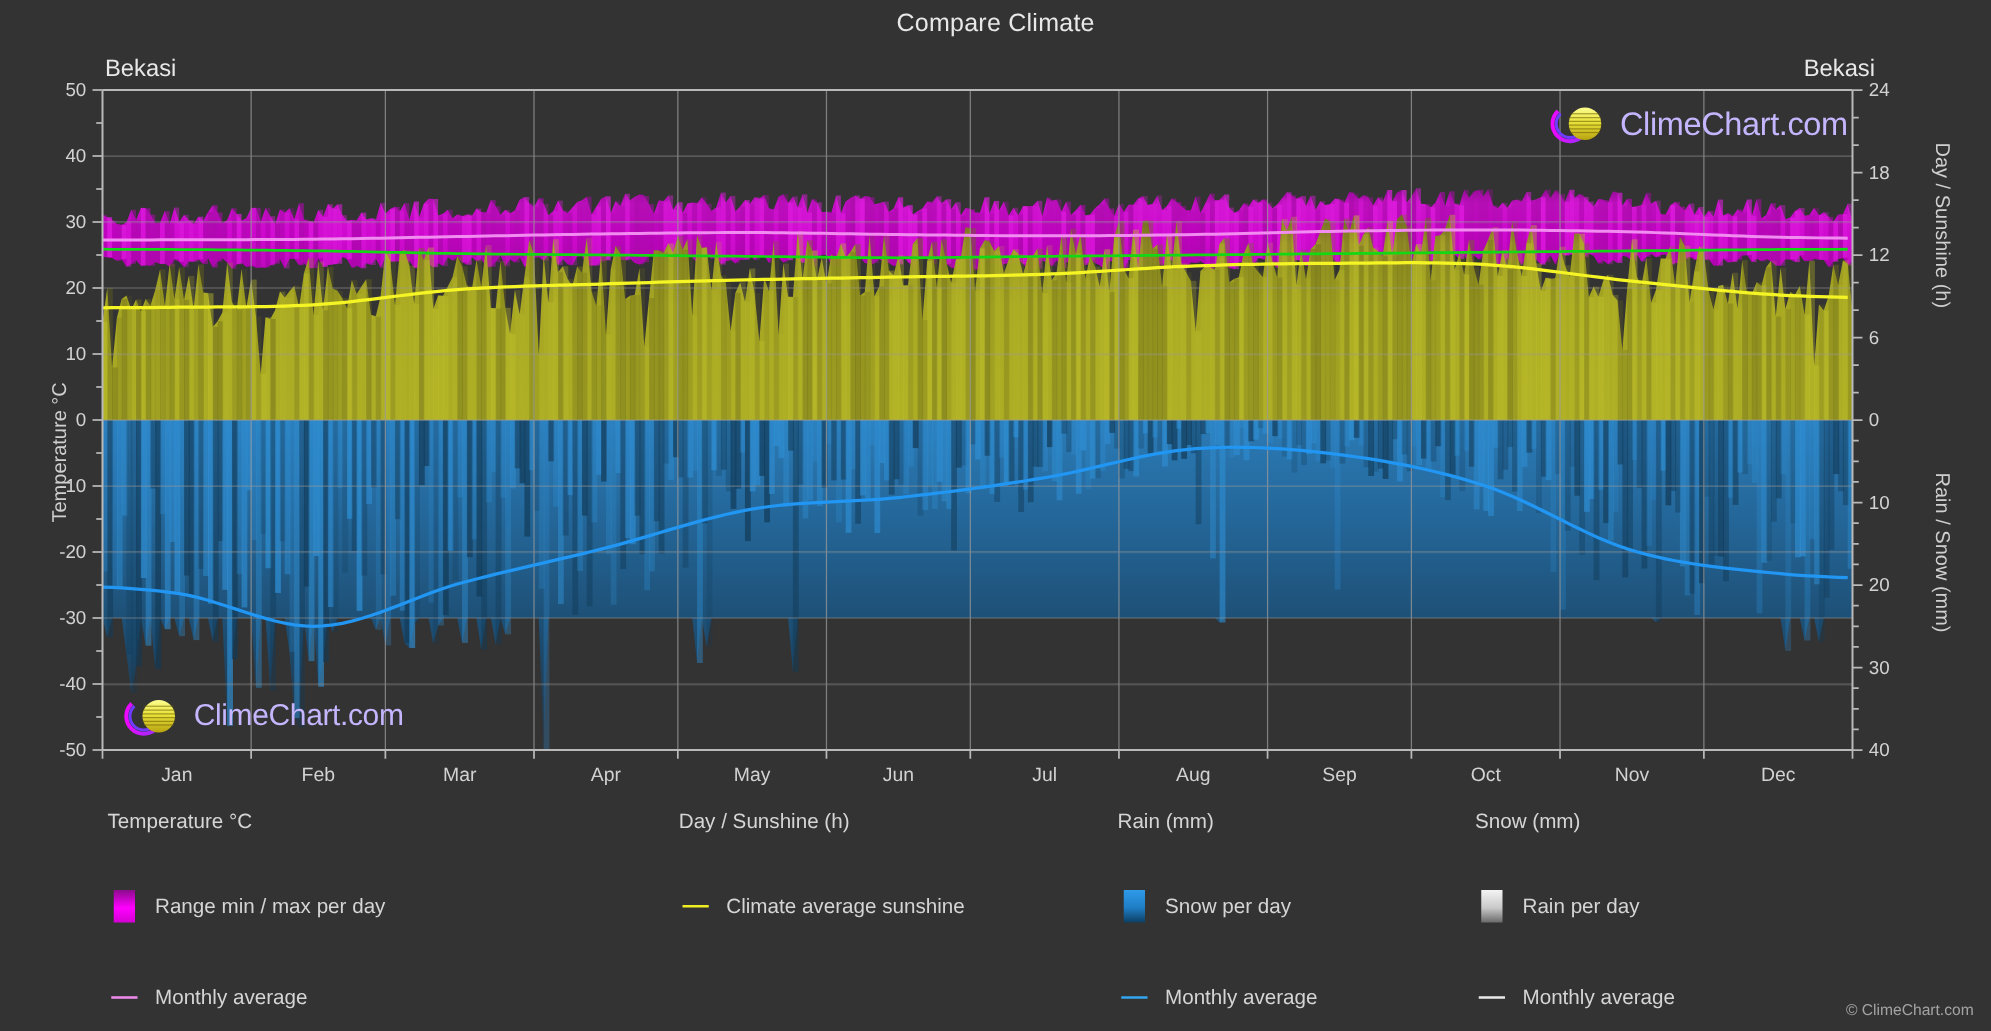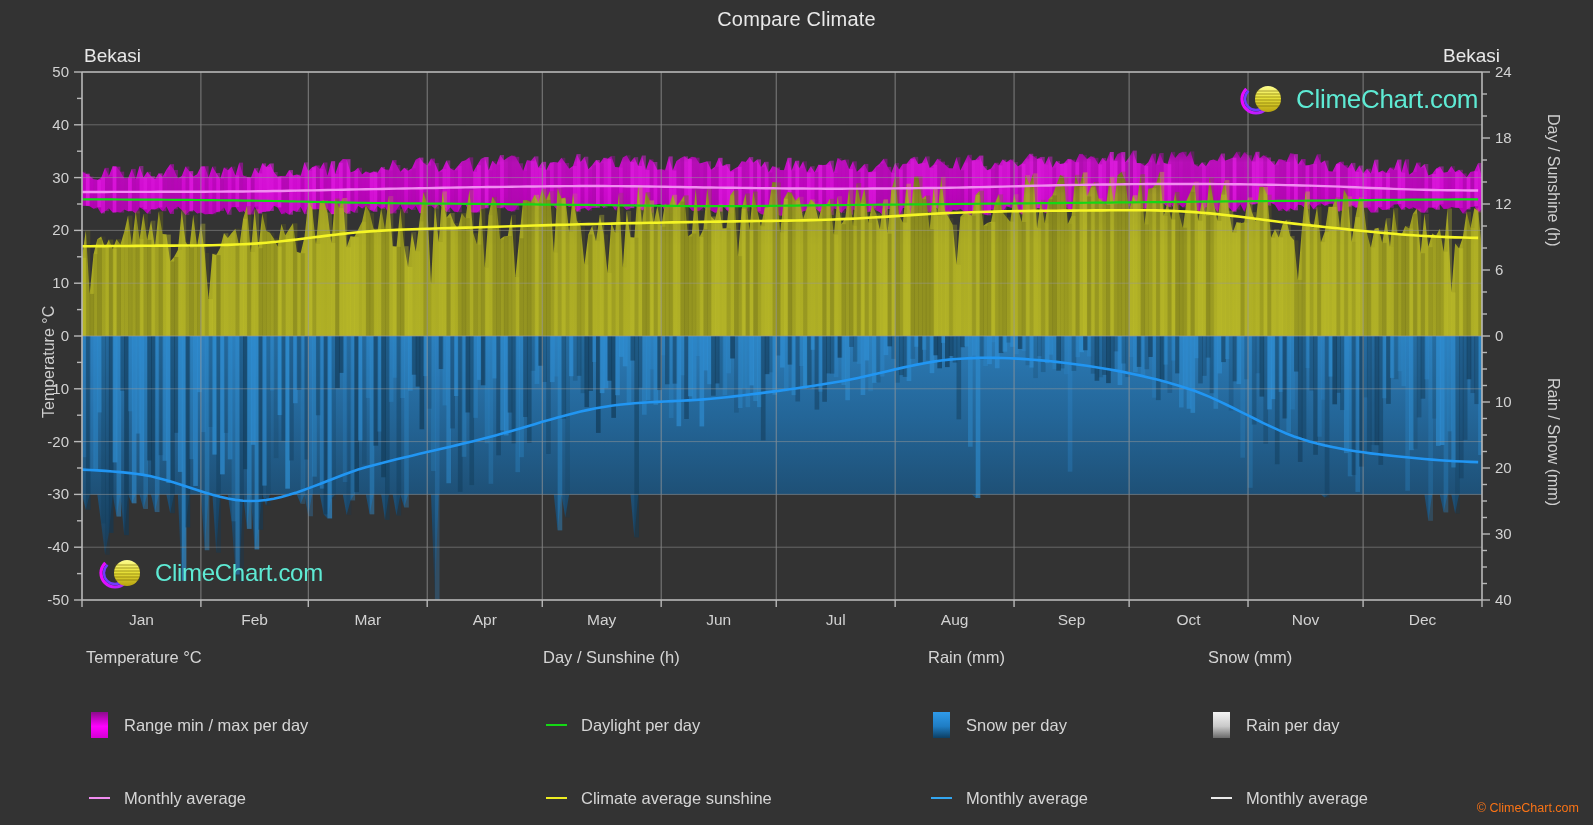--- a/index.html
+++ b/index.html
@@ -120,32 +120,32 @@
   }
   .lg-text {
     font-size: 16.5px;
     color: #d5d5d5;
   }
   .copyright {
     position: absolute;
     right: 14px;
     bottom: 8px;
     font-size: 12.5px;
-    color: #f97316;
+    color: #a3a3a3;
   }
   
   .wm {
     position: absolute;
     display: flex;
     align-items: center;
     pointer-events: none;
   }
   .wm-text {
     font-size: 26px;
-    color: #5eead4;
+    color: #c4b5fd;
     letter-spacing: -0.3px;
     margin-left: 4px;
   }
   .wm-small .wm-text { font-size: 24px; }
 </style>
 </head>
 <body>
 
 <div id="chart-root">
 
@@ -1496,49 +1496,43 @@
           <span class="sw-line" style="background:#f18df1;"></span>
         </span>
         <span class="lg-text">Monthly average</span>
       </div>
     </div>
 
     <div class="lg-col" id="lg-col-1" style="left:543px;">
       <div class="lg-head">Day / Sunshine (h)</div>
       <div class="lg-row">
         <span class="lg-key">
-          <span class="sw-line" style="background:#14d814;"></span>
-        </span>
-        <span class="lg-text">Daylight per day</span>
-      </div>
-      <div class="lg-row">
-        <span class="lg-key">
           <span class="sw-line" style="background:#eeee22;"></span>
         </span>
         <span class="lg-text">Climate average sunshine</span>
       </div>
     </div>
 
-    <div class="lg-col" id="lg-col-2" style="left:928px;">
+    <div class="lg-col" id="lg-col-2" style="left:894px;">
       <div class="lg-head">Rain (mm)</div>
       <div class="lg-row">
         <span class="lg-key">
           <span class="sw-box" style="background:linear-gradient(#2f9bea,#1f7dc4 55%,#0d3f63);"></span>
         </span>
         <span class="lg-text">Snow per day</span>
       </div>
       <div class="lg-row">
         <span class="lg-key">
           <span class="sw-line" style="background:#33a6f0;"></span>
         </span>
         <span class="lg-text">Monthly average</span>
       </div>
     </div>
 
-    <div class="lg-col" id="lg-col-3" style="left:1208px;">
+    <div class="lg-col" id="lg-col-3" style="left:1180px;">
       <div class="lg-head">Snow (mm)</div>
       <div class="lg-row">
         <span class="lg-key">
           <span class="sw-box" style="background:linear-gradient(#f4f4f4,#c9c9c9 55%,#6a6a6a);"></span>
         </span>
         <span class="lg-text">Rain per day</span>
       </div>
       <div class="lg-row">
         <span class="lg-key">
           <span class="sw-line" style="background:#eaeaea;"></span>

